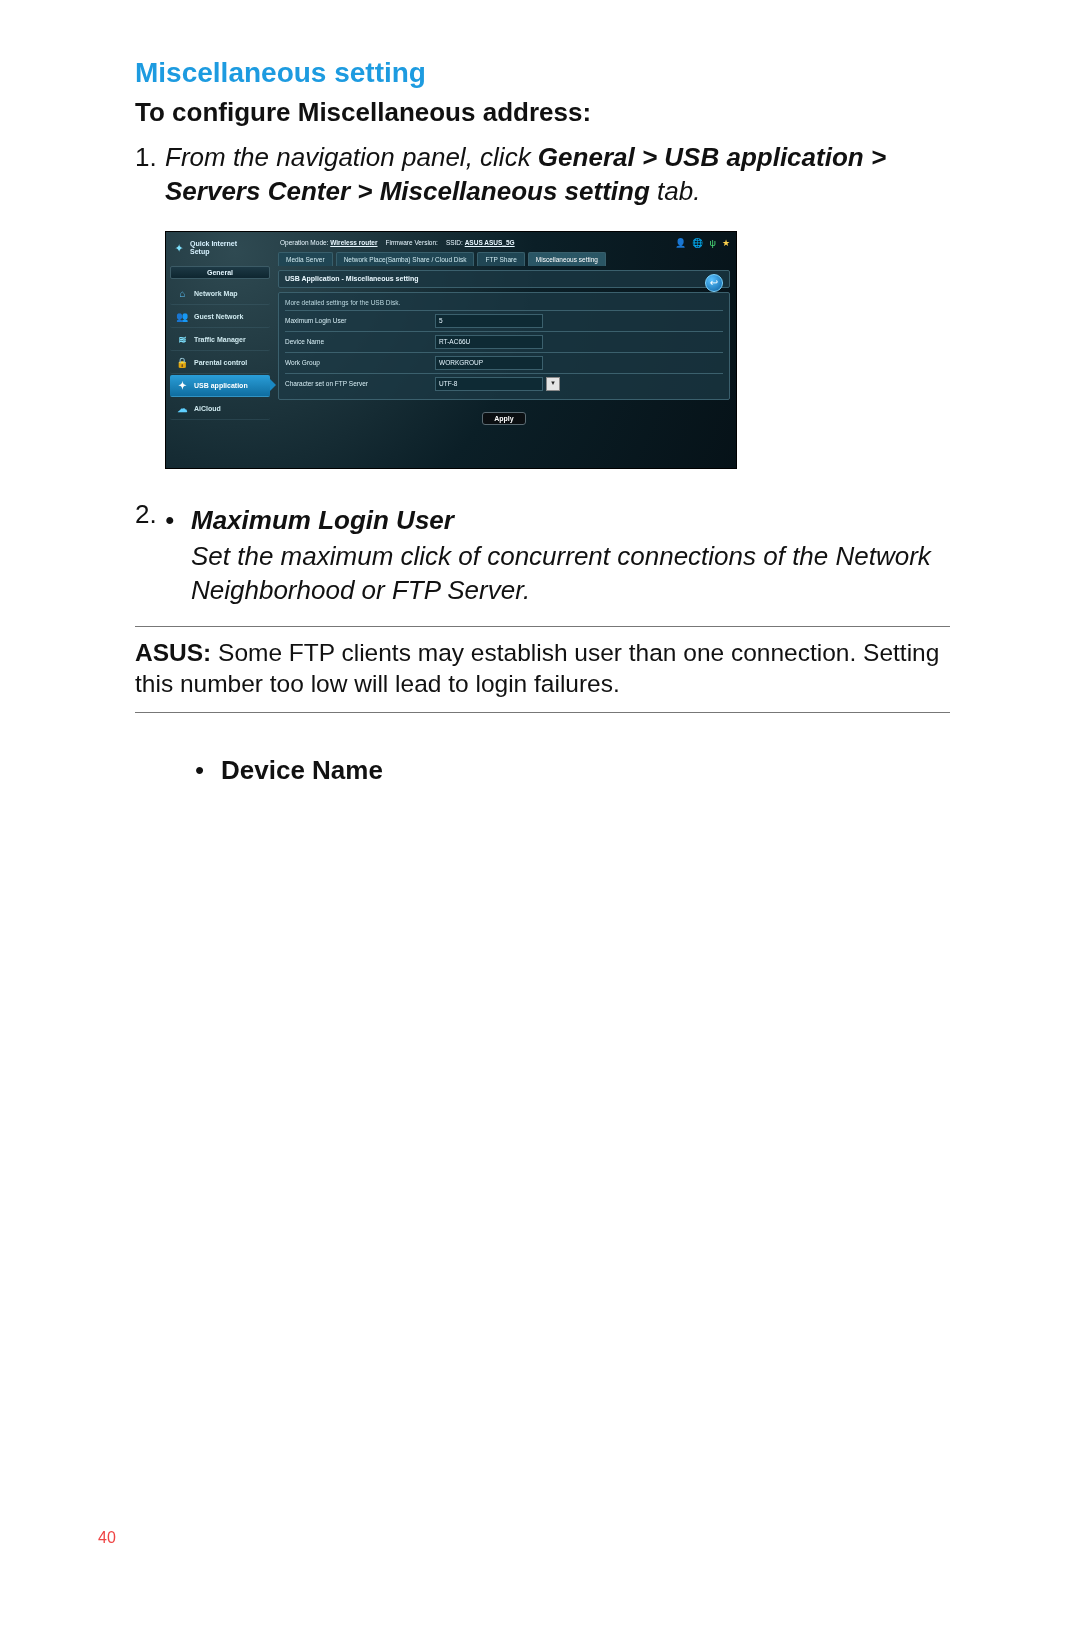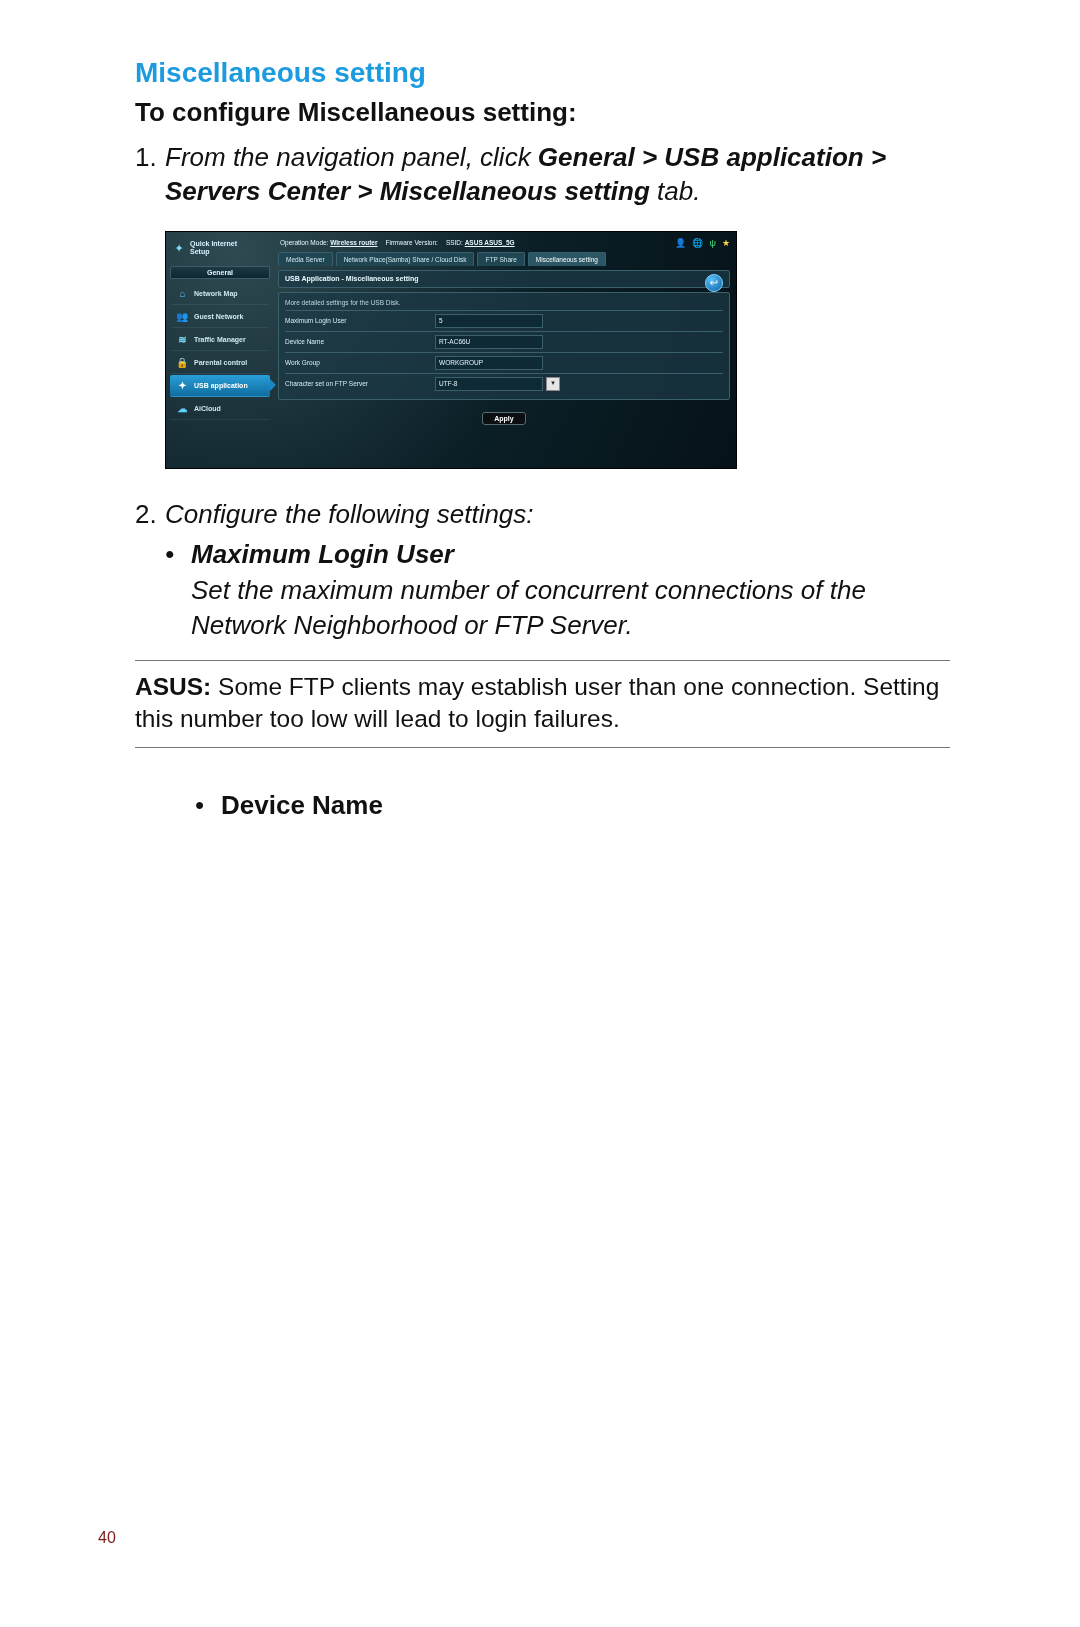--- a/index.html
+++ b/index.html
@@ -96,21 +96,21 @@
   .device-section {
     margin-left: 60px;
     margin-top: 10px;
   }
 
   .page-number {
     position: absolute;
     left: 98px;
     bottom: 80px;
     font-size: 16px;
-    color: #7f1d1d;
+    color: #ef4444;
   }
 
   
   .shot {
     width: 570px;
     height: 236px;
     margin: 22px 0 28px 30px;
     background: radial-gradient(circle at 12% 8%, #2f4a52 0%, #0b1f27 55%, #061218 100%);
     color: #cfe9ef;
     font-family: Arial, sans-serif;
@@ -318,21 +318,21 @@
   }
 </style>
 </head>
 <body>
 
 <div class="page">
 
   <div class="section-title">Miscellaneous setting</div>
 
 
-  <p class="subhead">To configure Miscellaneous setting:</p>
+  <p class="subhead">To configure Miscellaneous address:</p>
 
   <ol class="steps">
     <li>
       <span class="num">1.</span>
       <span class="body">
         <span>From the navigation panel, click </span><b>General &gt; USB application &gt; Servers Center &gt; Miscellaneous setting</b><span> tab.</span>
       </span>
     </li>
   </ol>
 
@@ -432,27 +432,26 @@
       <div class="apply-wrap">
         <div class="apply-btn">Apply</div>
       </div>
     </div>
   </div>
 
   <ol class="steps">
     <li>
       <span class="num">2.</span>
       <span class="body">
-        <span>Configure the following settings:</span>
         <ul class="bullets">
           <li>
             <span class="dot">•</span>
             <span class="bbody">
               <div class="btitle">Maximum Login User</div>
-              <div class="bdesc">Set the maximum number of concurrent connections of the Network Neighborhood or FTP Server.</div>
+              <div class="bdesc">Set the maximum click of concurrent connections of the Network Neighborhood or FTP Server.</div>
             </span>
           </li>
         </ul>
       </span>
     </li>
   </ol>
 
   <div class="note-block">
     <span class="note-label">ASUS:</span><span> Some FTP clients may establish user than one connection. Setting this number too low will lead to login failures.</span>
   </div>

